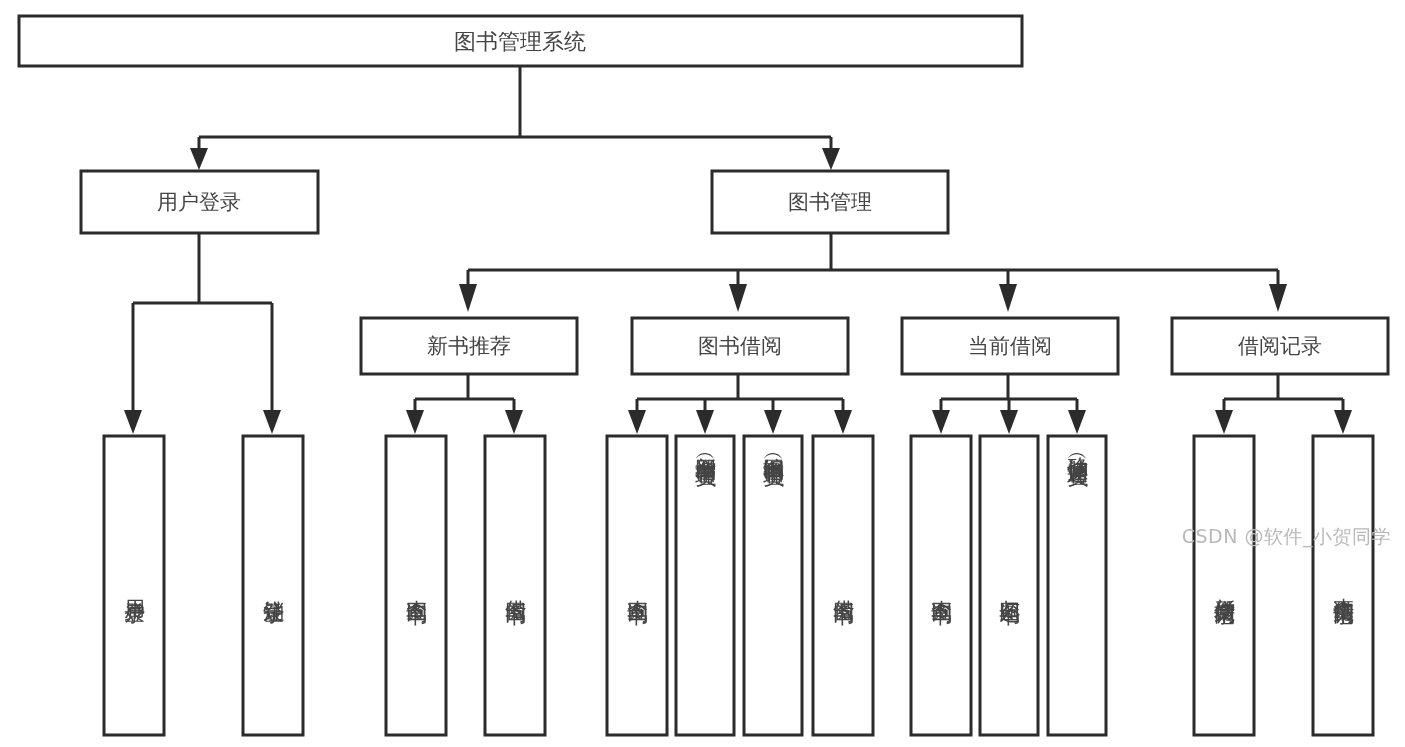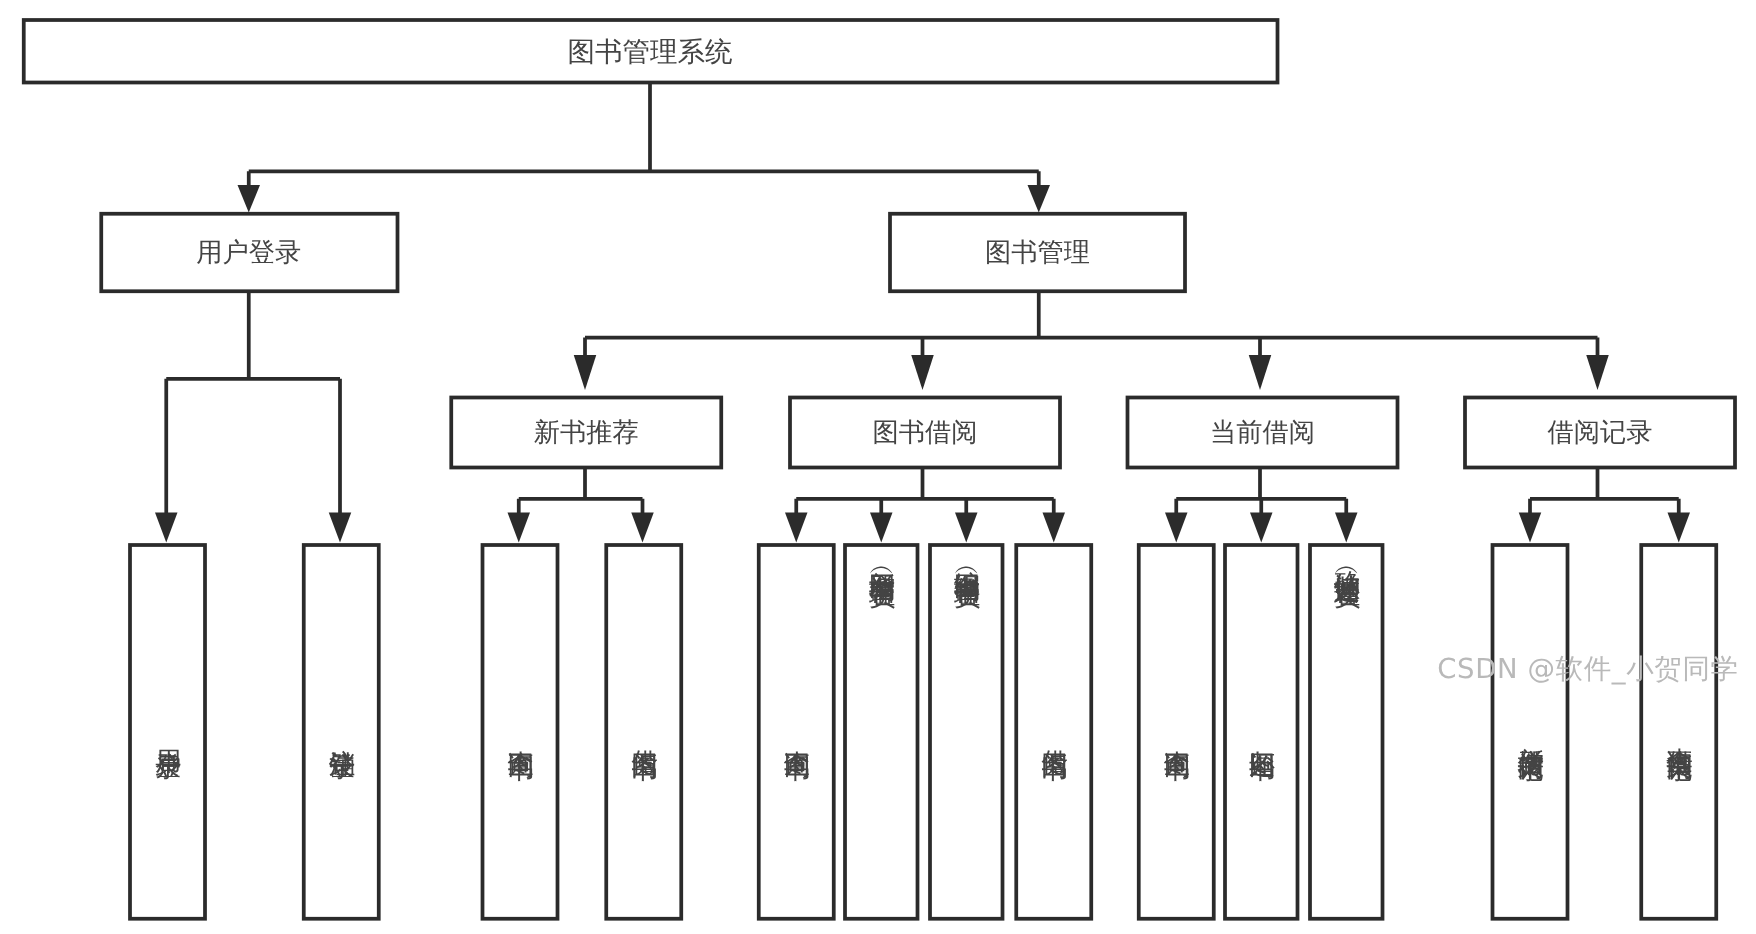--- a/index.html
+++ b/index.html
@@ -75,21 +75,21 @@
     color: #444444;
     letter-spacing: 1.5px;
     white-space: nowrap;
     text-align: center;
   }
   .watermark {
     position: absolute;
     right: 14px;
     bottom: 6px;
     font-family: "DejaVu Sans", "Liberation Sans", sans-serif;
-    font-size: 22px;
+    font-size: 19px;
     color: #b9b9b9;
     white-space: nowrap;
     letter-spacing: 0.5px;
   }
 </style>
 </head>
 <body>
 
 <div id="diagram-root">
 

